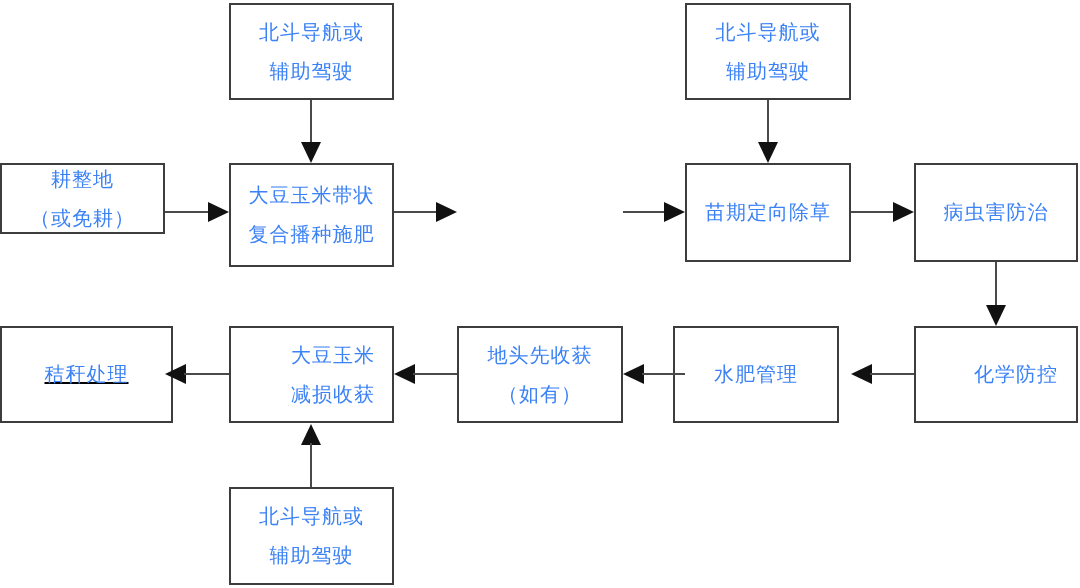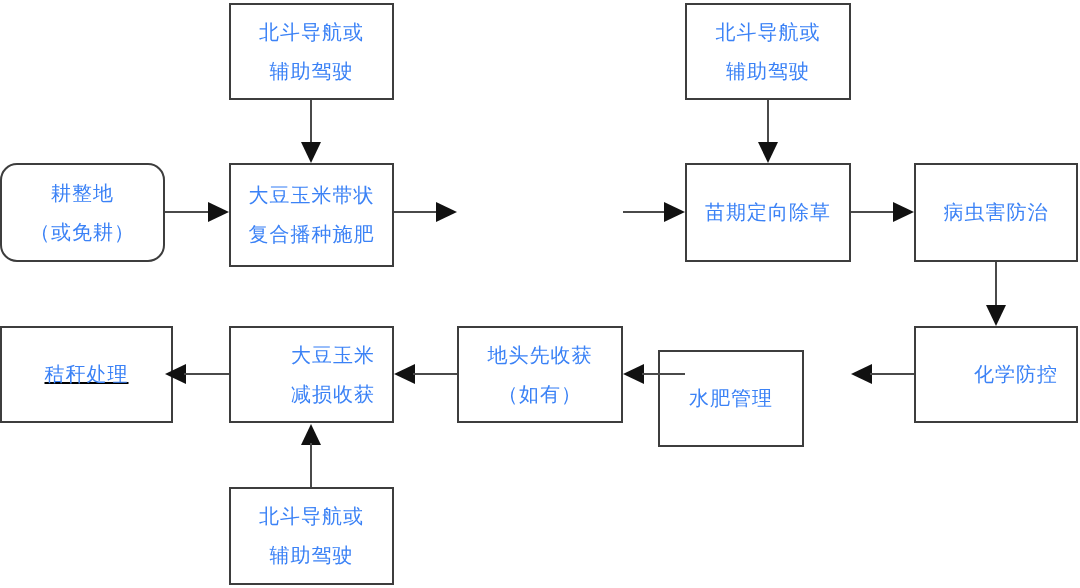--- a/index.html
+++ b/index.html
@@ -75,21 +75,21 @@
 
   <div class="node" style="left:229px; top:3px; width:165px; height:97px;">
     <span class="label">北斗导航或
 辅助驾驶</span>
   </div>
   <div class="node" style="left:685px; top:3px; width:166px; height:97px;">
     <span class="label">北斗导航或
 辅助驾驶</span>
   </div>
 
-  <div class="node" style="left:0px; top:163px; width:165px; height:99px;border-radius:17px;">
+  <div class="node" style="left:0px; top:163px; width:165px; height:71px;">
     <span class="label">耕整地
 （或免耕）</span>
   </div>
   <div class="node" style="left:229px; top:163px; width:165px; height:104px;">
     <span class="label">大豆玉米带状
 复合播种施肥</span>
   </div>
   <div class="node" style="left:685px; top:163px; width:166px; height:99px;text-align:right;">
     <span class="label">苗期定向除草</span>
   </div>
@@ -101,21 +101,21 @@
     <span class="label">秸秆处理</span>
   </div>
   <div class="node" style="left:229px; top:326px; width:165px; height:97px;padding-left:43px;">
     <span class="label">大豆玉米
 减损收获</span>
   </div>
   <div class="node" style="left:457px; top:326px; width:166px; height:97px;">
     <span class="label">地头先收获
 （如有）</span>
   </div>
-  <div class="node" style="left:658px; top:326px; width:146px; height:97px;margin-top:24px;">
+  <div class="node" style="left:673px; top:326px; width:166px; height:97px;">
     <span class="label">水肥管理</span>
   </div>
   <div class="node" style="left:914px; top:326px; width:164px; height:97px;padding-left:40px;">
     <span class="label">化学防控</span>
   </div>
 
   <div class="node" style="left:229px; top:487px; width:165px; height:98px;">
     <span class="label">北斗导航或
 辅助驾驶</span>
   </div>

